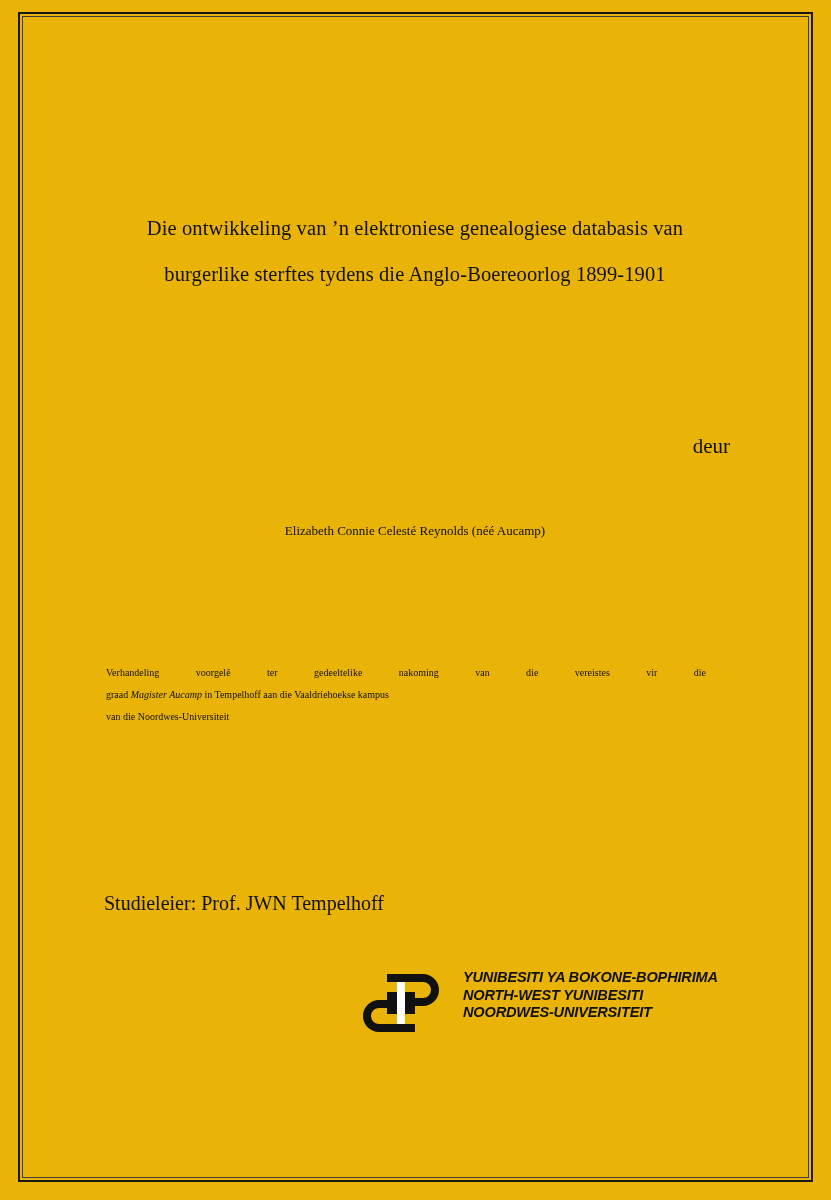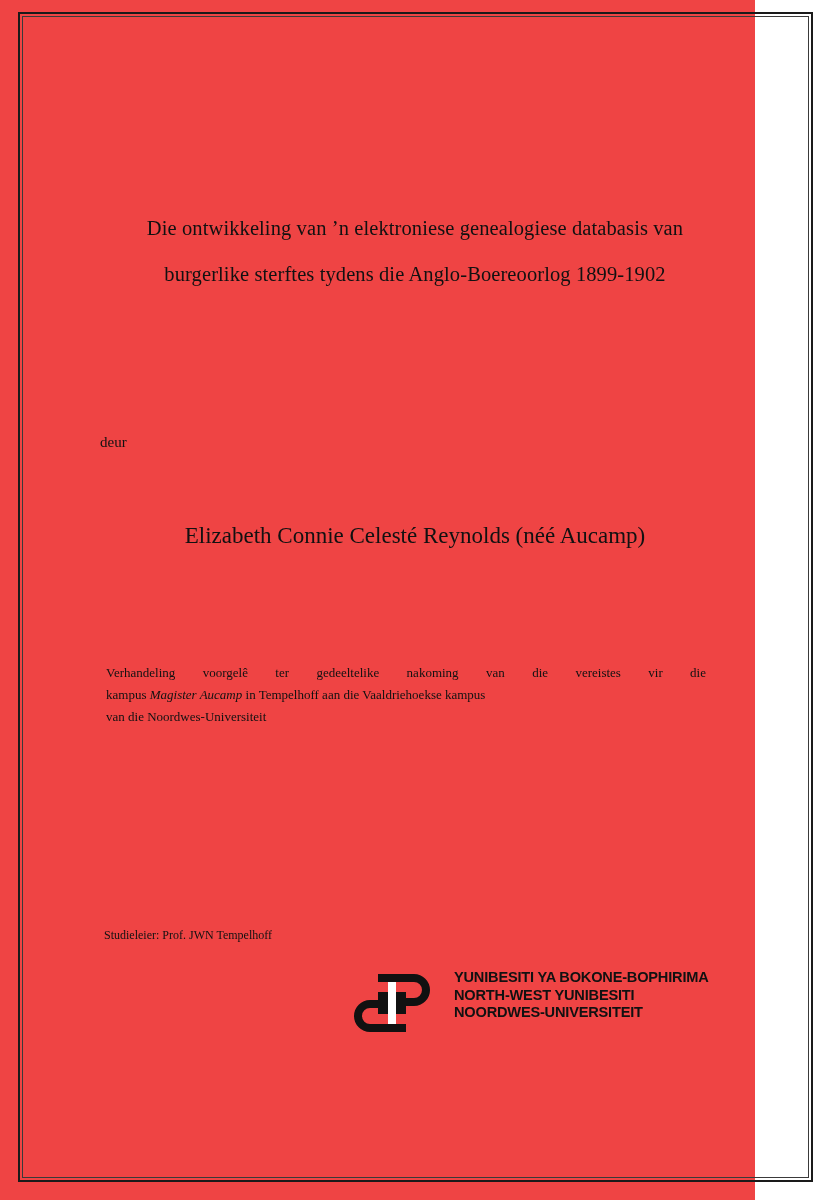--- a/index.html
+++ b/index.html
@@ -9,23 +9,23 @@
   }
   body {
     width: 831px;
     height: 1200px;
     font-family: "Liberation Serif", serif;
     color: #111111;
     overflow: hidden;
   }
   .page {
     position: relative;
-    width: 755px;
+    width: 831px;
     height: 1200px;
-    background: #ef4444;
+    background: #eab308;
   }
   
   .page-border {
     position: absolute;
     left: 18px;
     top: 12px;
     width: 795px;
     height: 1170px;
     border: 2px solid #1a1a1a;
     box-sizing: border-box;
@@ -58,69 +58,69 @@
   }
   .title-line {
     display: block;
     white-space: nowrap;
   }
   .deur {
     position: absolute;
     top: 434px;
     left: 0;
     width: 630px;
-    text-align: left;
-    font-size: 15px;
+    text-align: right;
+    font-size: 21px;
   }
   .author {
     position: absolute;
     top: 523px;
     left: 0;
     width: 630px;
     text-align: center;
-    font-size: 23px;
+    font-size: 13px;
   }
   .statement {
     position: absolute;
     top: 662px;
     left: 6px;
     width: 600px;
-    font-size: 13px;
+    font-size: 10px;
     line-height: 22px;
     text-align: justify;
   }
   .statement .l1 {
     display: block;
     text-align: justify;
     text-align-last: justify;
   }
   .statement .l2, .statement .l3 {
     display: block;
   }
   .statement em {
     font-style: italic;
   }
   .supervisor {
     position: absolute;
     top: 892px;
     left: 4px;
     width: 600px;
-    font-size: 12px;
+    font-size: 20px;
     line-height: 22px;
-    margin-top: 32px;
   }
   .supervisor span {
     display: block;
   }
   .logo-wrap {
     position: absolute;
     top: 963px;
-    left: 146px;
+    left: 155px;
     width: 420px;
     height: 80px;
+    font-style: italic;
   }
   .logo-mark {
     position: absolute;
     left: 98px;
     top: 7px;
     width: 96px;
     height: 66px;
   }
   .logo-text {
     position: absolute;
@@ -143,30 +143,30 @@
 
 <div class="page">
 
   <div class="page-border"></div>
   <div class="page-border-inner"></div>
 
   <div class="content">
 
     <div class="title-block">
       <span class="title-line">Die ontwikkeling van ’n elektroniese genealogiese databasis van</span>
-      <span class="title-line">burgerlike sterftes tydens die Anglo-Boereoorlog 1899-1902</span>
+      <span class="title-line">burgerlike sterftes tydens die Anglo-Boereoorlog 1899-1901</span>
     </div>
 
     <div class="deur">deur</div>
 
     <div class="author">Elizabeth Connie Celesté Reynolds (néé Aucamp)</div>
 
     <div class="statement">
       <span class="l1">Verhandeling voorgelê ter gedeeltelike nakoming van die vereistes vir die</span>
-      <span class="l2"><span>kampus </span><em>Magister Aucamp</em><span> in Tempelhoff aan die Vaaldriehoekse kampus</span></span>
+      <span class="l2"><span>graad </span><em>Magister Aucamp</em><span> in Tempelhoff aan die Vaaldriehoekse kampus</span></span>
       <span class="l3">van die Noordwes-Universiteit</span>
     </div>
 
     <div class="supervisor">
       <span>Studieleier: Prof. JWN Tempelhoff</span>
     </div>
 
     <div class="logo-wrap">
       <div class="logo-mark">
         <svg viewBox="0 0 96 66" width="96" height="66" aria-hidden="true">

